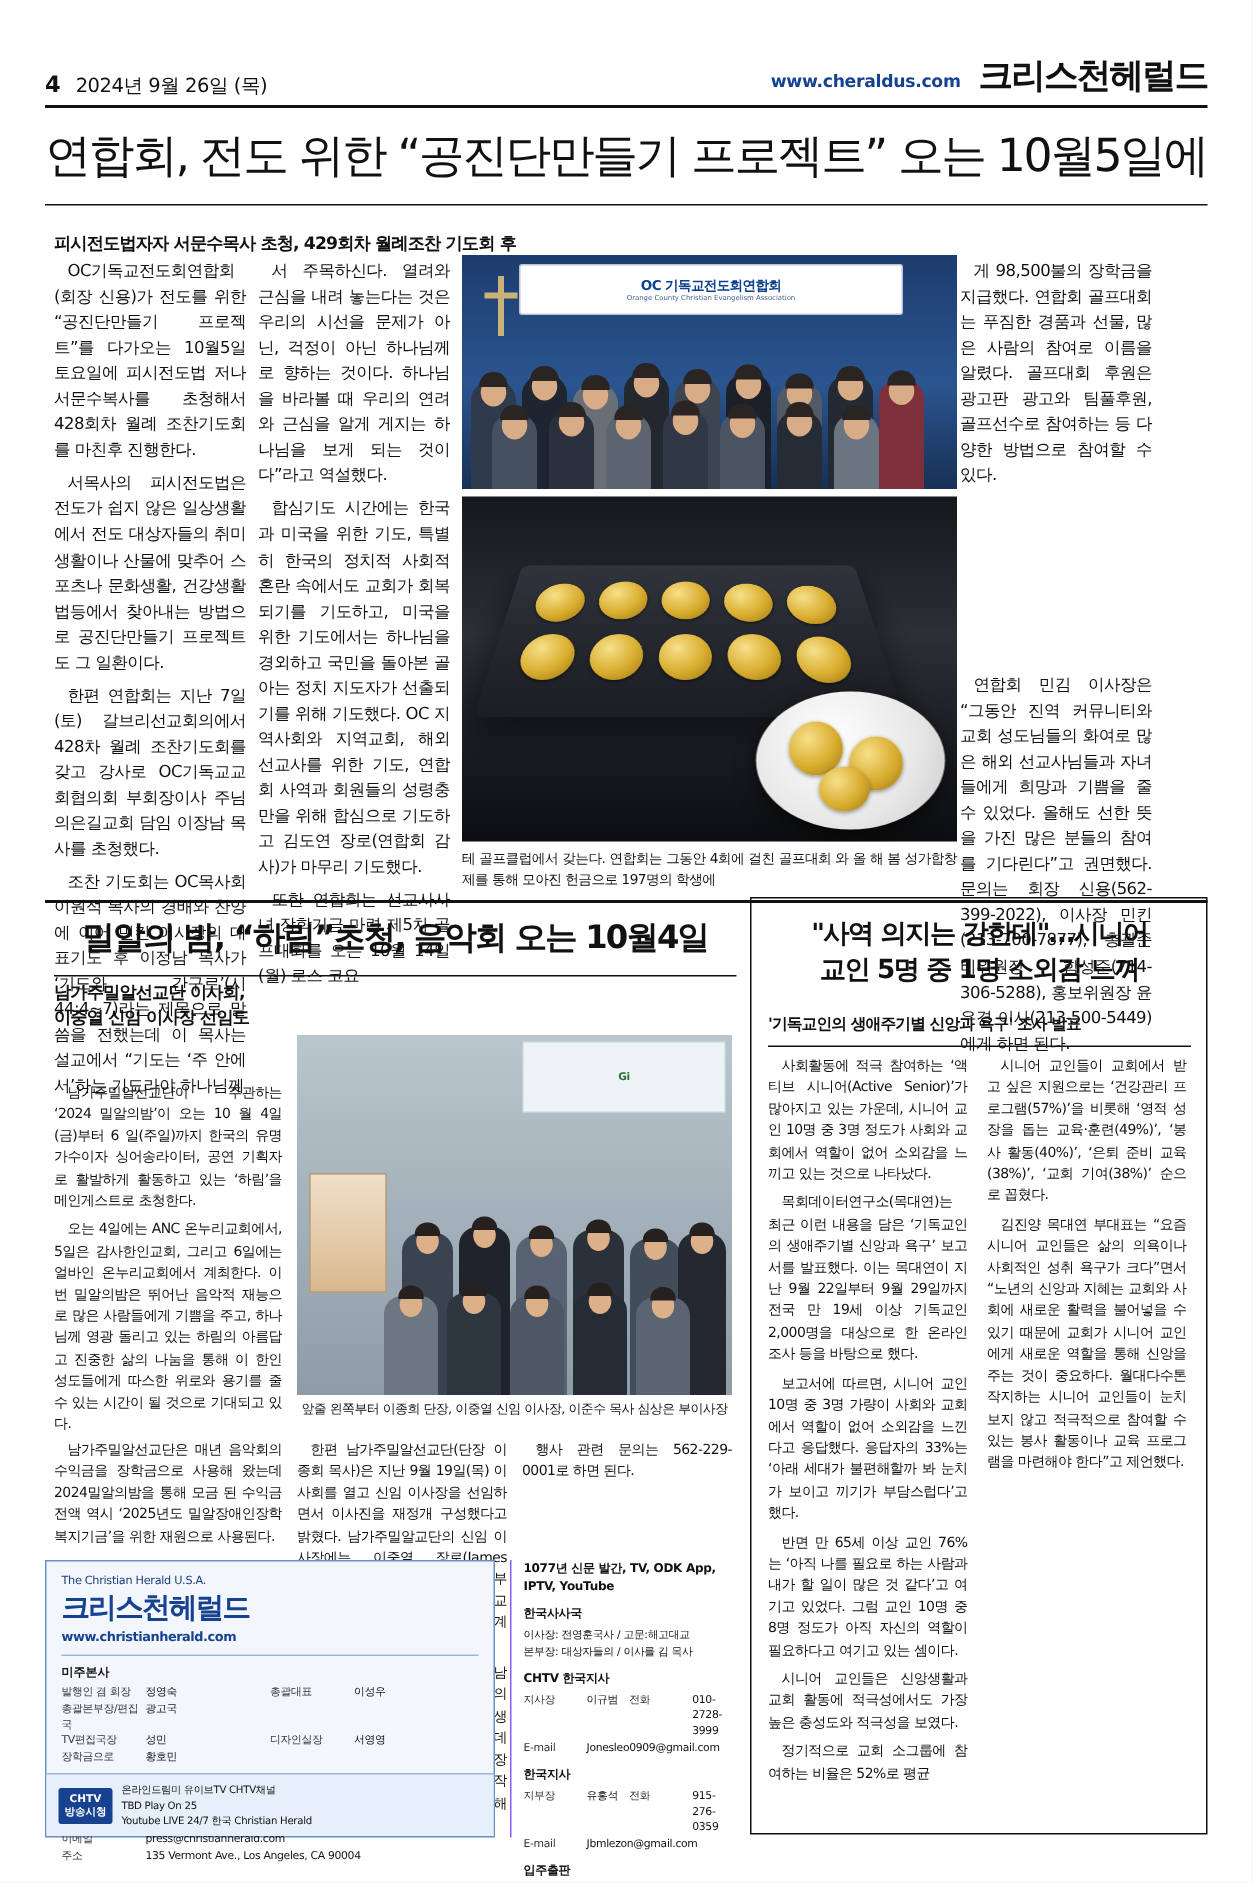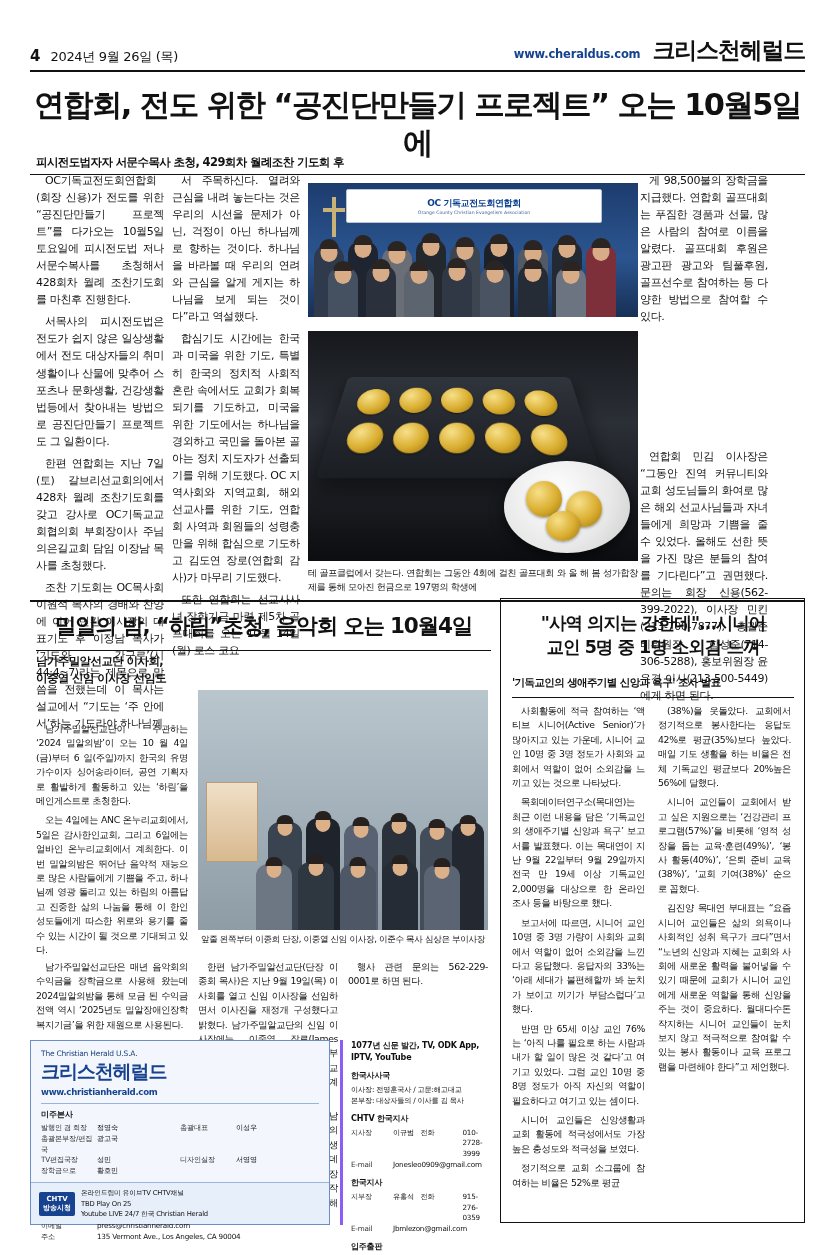--- a/index.html
+++ b/index.html
@@ -37,21 +37,21 @@
   .mast-logo {
     font-size: 23px; font-weight: bold; color:#111; letter-spacing:-1.2px;
     font-family: "DejaVu Sans", sans-serif;
   }
 
   
   .headline1 {
     position: absolute;
     left: 30px; top: 86px; width: 775px;
     font-size: 30.5px;
-    font-weight: bold;
+    font-weight: normal;
     color: #111;
     letter-spacing: -1.6px;
     text-align: center;
     line-height: 1.25;
     border-bottom: 1.5px solid #111;
     padding-bottom: 12px;
   }
 
   
   .subhead1 {
@@ -70,21 +70,21 @@
   #a1c4 { left:640px; top:448px; width:128px; }
 
   
   .cap1 {
     position:absolute; left:308px; top:567px; width:330px;
     font-size:9.1px; line-height:1.5; color:#111; text-align:justify; letter-spacing:-0.35px;
   }
 
   
   .photo-group {
-    position:absolute; left:308px; top:183px; width:330px; height:134px;
+    position:absolute; left:308px; top:170px; width:330px; height:156px;
     background: linear-gradient(#1d3c6e, #2b5590 55%, #173055);
     overflow:hidden;
   }
   .pg-banner {
     position:absolute; left:38px; top:6px; width:256px; height:34px;
     background:#ffffff; border:1px solid #b9c4d4; border-radius:2px;
     display:flex; flex-direction:column; align-items:center; justify-content:center;
   }
   .pg-banner .bn1 { font-size:9px; font-weight:bold; color:#0b3f8f; letter-spacing:-0.4px;}
   .pg-banner .bn2 { font-size:4.6px; color:#46618c; letter-spacing:0px;}
@@ -215,21 +215,21 @@
   .ib-badge {
     background:#16428f; color:#fff; font-size:7px; font-weight:bold;
     padding:3px 4px; border-radius:2px; text-align:center; line-height:1.3;
   }
   .ib-foot-text { font-size:6.8px; color:#111; line-height:1.5; letter-spacing:-0.2px;}
 
   
   .dirbox {
     position:absolute; left:340px; top:1040px; width:150px; height:185px;
     font-size:7.2px; color:#111; line-height:1.5; letter-spacing:-0.2px;
-    border-left:3px solid #8b5cf6; padding-left:8px;
+    border-left:1px solid #8b5cf6; padding-left:8px;
   }
   .dir-head { font-size:8px; font-weight:bold; margin:0 0 3px 0; }
   .dir-sub { margin-top:6px; }
   .dir-line { display:flex; }
   .dir-line .k { width:42px; color:#333;}
   .dir-line .v { flex:1; }
 </style>
 </head>
 <body>
 
@@ -352,20 +352,21 @@
   <div class="headline2">밀알의 밤, “하림”초청, 음악회 오는 10월4일</div>
   <div class="subhead2" style="white-space:pre-line;">남가주밀알선교단 이사회,
 이중열 신임 이사장 선임도</div>
 
   <div class="art2-col" id="a2c1">
     <p>남가주밀알선교단이 주관하는 ‘2024 밀알의밤’이 오는 10 월 4일(금)부터 6 일(주일)까지 한국의 유명 가수이자 싱어송라이터, 공연 기획자로 활발하게 활동하고 있는 ‘하림’을 메인게스트로 초청한다.</p>
     <p>오는 4일에는 ANC 온누리교회에서, 5일은 감사한인교회, 그리고 6일에는 얼바인 온누리교회에서 계최한다. 이번 밀알의밤은 뛰어난 음악적 재능으로 많은 사람들에게 기쁨을 주고, 하나님께 영광 돌리고 있는 하림의 아름답고 진중한 삶의 나눔을 통해 이 한인 성도들에게 따스한 위로와 용기를 줄 수 있는 시간이 될 것으로 기대되고 있다.</p>
   </div>
 
   <div class="photo-choir">
+    <div class="choir-banner">Gi</div>
     <div class="choir-poster"></div>
     <div class="choir-person" style="left:70px;  width:34px; height:108px; background:#3a4350;">
         <span class="choir-head"></span>
       </div>
     <div class="choir-person" style="left:108px; width:34px; height:112px; background:#1f242c;">
         <span class="choir-head"></span>
       </div>
     <div class="choir-person" style="left:146px; width:34px; height:106px; background:#586272;">
         <span class="choir-head"></span>
       </div>
@@ -413,21 +414,20 @@
   <div class="subhead3">'기독교인의 생애주기별 신앙과 욕구' 조사 발표</div>
   <div class="art3-col" id="a3c1">
     <p>사회활동에 적극 참여하는 ‘액티브 시니어(Active Senior)’가 많아지고 있는 가운데, 시니어 교인 10명 중 3명 정도가 사회와 교회에서 역할이 없어 소외감을 느끼고 있는 것으로 나타났다.</p>
     <p>목회데이터연구소(목대연)는 최근 이런 내용을 담은 ‘기독교인의 생애주기별 신앙과 욕구’ 보고서를 발표했다. 이는 목대연이 지난 9월 22일부터 9월 29일까지 전국 만 19세 이상 기독교인 2,000명을 대상으로 한 온라인 조사 등을 바탕으로 했다.</p>
     <p>보고서에 따르면, 시니어 교인 10명 중 3명 가량이 사회와 교회에서 역할이 없어 소외감을 느낀다고 응답했다. 응답자의 33%는 ‘아래 세대가 불편해할까 봐 눈치가 보이고 끼기가 부담스럽다’고 했다.</p>
     <p>반면 만 65세 이상 교인 76%는 ‘아직 나를 필요로 하는 사람과 내가 할 일이 많은 것 같다’고 여기고 있었다. 그럼 교인 10명 중 8명 정도가 아직 자신의 역할이 필요하다고 여기고 있는 셈이다.</p>
     <p>시니어 교인들은 신앙생활과 교회 활동에 적극성에서도 가장 높은 충성도와 적극성을 보였다.</p>
     <p>정기적으로 교회 소그룹에 참여하는 비율은 52%로 평균</p>
   </div>
   <div class="art3-col" id="a3c2">
-    <p>(38%)을 웃돌았다. 교회에서 정기적으로 봉사한다는 응답도 42%로 평균(35%)보다 높았다. 매일 기도 생활을 하는 비율은 전체 기독교인 평균보다 20%높은 56%에 달했다.</p>
     <p>시니어 교인들이 교회에서 받고 싶은 지원으로는 ‘건강관리 프로그램(57%)’을 비롯해 ‘영적 성장을 돕는 교육·훈련(49%)’, ‘봉사 활동(40%)’, ‘은퇴 준비 교육(38%)’, ‘교회 기여(38%)’ 순으로 꼽혔다.</p>
     <p>김진양 목대연 부대표는 “요즘 시니어 교인들은 삶의 의욕이나 사회적인 성취 욕구가 크다”면서 “노년의 신앙과 지혜는 교회와 사회에 새로운 활력을 불어넣을 수 있기 때문에 교회가 시니어 교인에게 새로운 역할을 통해 신앙을 주는 것이 중요하다. 월대다수톤 작지하는 시니어 교인들이 눈치 보지 않고 적극적으로 참여할 수 있는 봉사 활동이나 교육 프로그램을 마련해야 한다”고 제언했다.</p>
   </div>
 
   <div class="infobox">
     <div class="ib-eng">The Christian Herald U.S.A.</div>
     <div class="ib-logo">크리스천헤럴드</div>
     <div class="ib-url">www.christianherald.com</div>
     <div class="ib-divider"></div>
     <div class="ib-sec-title">미주본사</div>

